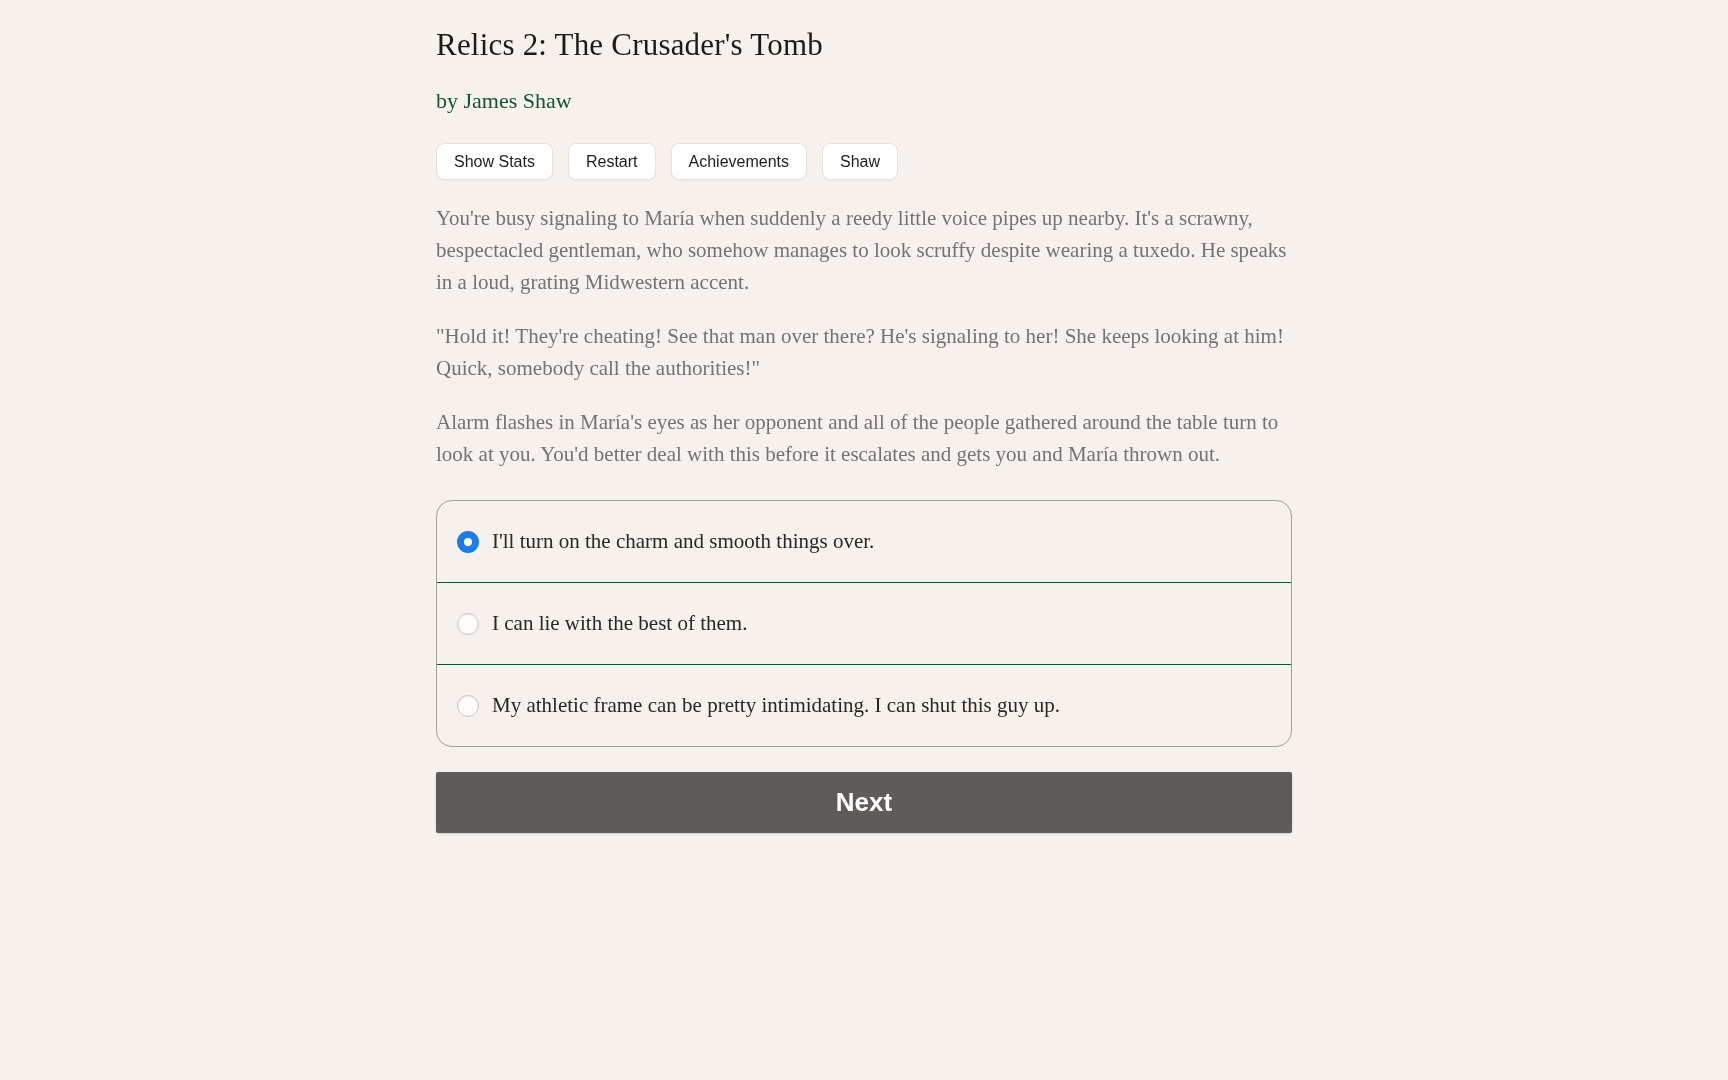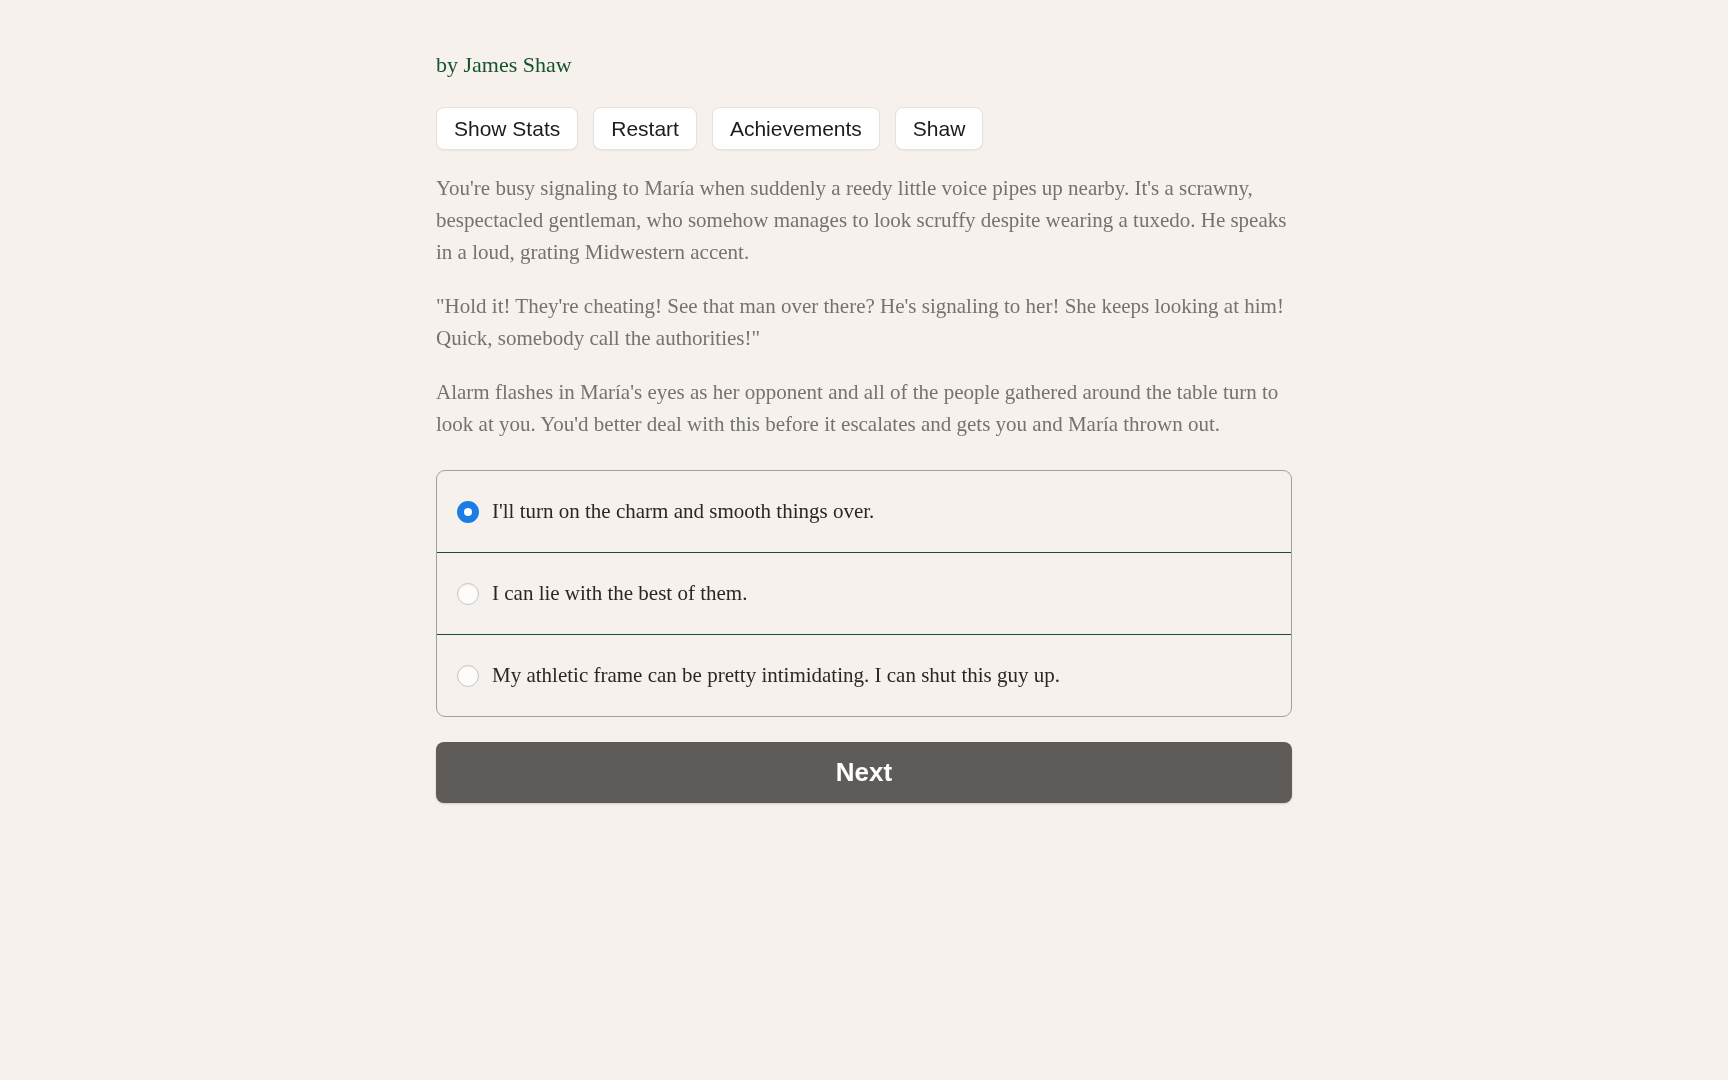--- a/index.html
+++ b/index.html
@@ -32,21 +32,21 @@
     margin: 25px 0 0 0;
     color: #14532d;
   }
   .toolbar {
     display: flex;
     gap: 15px;
     margin-top: 29px;
   }
   .toolbar-btn {
     font-family: "Liberation Sans", sans-serif;
-    font-size: 21px;
+    font-size: 16px;
     color: #1c1c1e;
     background: #ffffff;
     border: 1px solid #e5e1dc;
     border-radius: 8px;
     padding: 8px 17px;
     cursor: pointer;
     box-shadow: 0 1px 1px rgba(0,0,0,0.04);
     line-height: 1.2;
   }
   .story {
@@ -54,21 +54,21 @@
   }
   .story p {
     font-size: 21px;
     line-height: 32px;
     margin: 22px 0;
     color: #737373;
   }
   .choice-list {
     margin-top: 30px;
     border: 1px solid #a3a09c;
-    border-radius: 9px;
+    border-radius: 16px;
     background: #f6f1ec;
     overflow: hidden;
   }
   .choice-row {
     display: flex;
     align-items: center;
     height: 81px;
     padding: 0 20px;
     cursor: pointer;
   }
@@ -106,35 +106,36 @@
     font-size: 21px;
     color: #2a2825;
   }
   .next-btn {
     display: block;
     width: 856px;
     height: 61px;
     margin-top: 25px;
     background: #5e5b59;
     border: none;
-    border-radius: 8px;
+    border-radius: 2px;
     color: #ffffff;
     font-family: "Liberation Sans", sans-serif;
     font-size: 26px;
     font-weight: bold;
     cursor: pointer;
     box-shadow: 0 1px 2px rgba(0,0,0,0.15);
   }
 </style>
 </head>
 <body>
 
 <div class="page">
   <div class="content">
 
+    <h1 class="game-title">Relics 2: The Crusader's Tomb</h1>
     <p class="game-author">by James Shaw</p>
 
     <div class="toolbar">
       <button class="toolbar-btn">Show Stats</button>
       <button class="toolbar-btn">Restart</button>
       <button class="toolbar-btn">Achievements</button>
       <button class="toolbar-btn">Shaw</button>
     </div>
 
     <div class="story">

